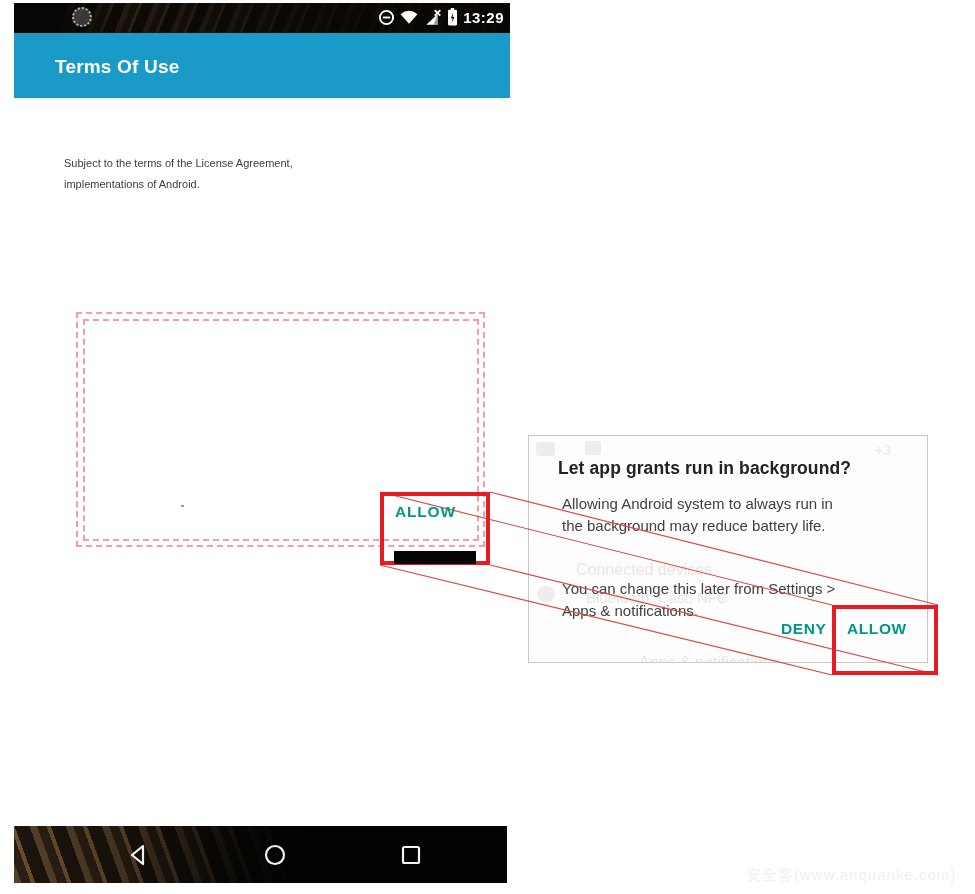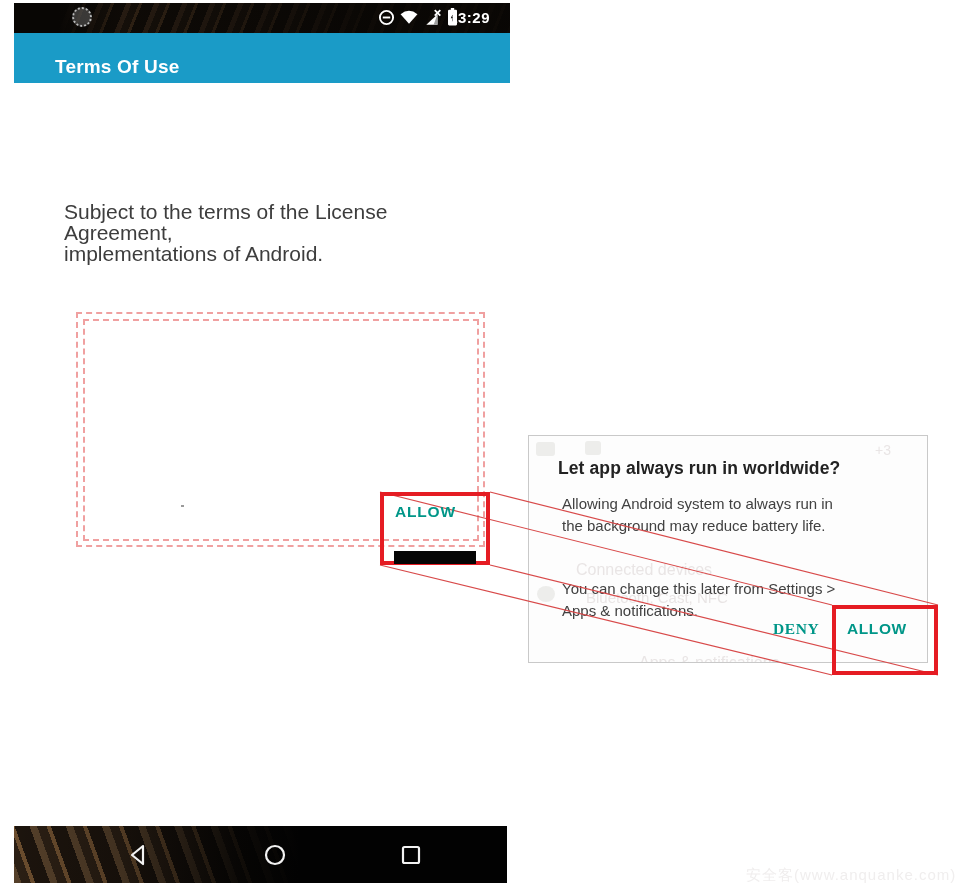--- a/index.html
+++ b/index.html
@@ -14,34 +14,34 @@
       linear-gradient(90deg, rgba(8,6,4,1) 0%, rgba(8,6,4,1) 9%, rgba(8,6,4,0.55) 22%,
         rgba(8,6,4,0.72) 46%, rgba(8,6,4,0.9) 70%, rgba(8,6,4,0.94) 100%),
       repeating-linear-gradient(112deg, #4a3422 0 5px, #241a10 5px 12px, #5b4026 12px 15px, #150f09 15px 26px);
   }
   .sb-dotcircle {
     position:absolute; left:58px; top:4px; width:20px; height:20px;
     border:2px dotted #b9b9b9; border-radius:50%;
     background:rgba(150,150,150,.35);
   }
   .sb-right { position:absolute; right:52px; top:5px; display:flex; align-items:center; gap:5px; }
-  .sb-time { color:#fff; font-size:15px; font-weight:bold; letter-spacing:0.5px; position:absolute; right:20px; top:6px; }
+  .sb-time { color:#fff; font-size:15px; font-weight:bold; letter-spacing:0.5px; position:absolute; right:6px; top:6px; }
 
   .appbar {
-    position:absolute; left:14px; top:33px; width:496px; height:50px;
+    position:absolute; left:14px; top:33px; width:496px; height:65px;
     background:#1a9bc7;
   }
   .appbar-title {
     position:absolute; left:41px; top:23px; color:#ffffff;
     font-size:19px; font-weight:bold; letter-spacing:0.2px;
   }
 
   .license {
     position:absolute; left:64px; top:153px; width:400px;
-    font-size:21px; line-height:21px; color:#3d3d3d;margin-top:48px;
+    font-size:11px; line-height:21px; color:#3d3d3d;
   }
 
   .dashed-outer {
     position:absolute; left:76px; top:312px; width:409px; height:235px;
     border:2px dashed #f0a0a0;
   }
   .dashed-inner {
     position:absolute; left:83px; top:319px; width:396px; height:222px;
     border:2px dashed #f0a0a0;
   }
@@ -75,21 +75,21 @@
   .dlg-title {
     position:absolute; left:29px; top:22px; color:#222222;
     font-size:17.5px; font-weight:bold; letter-spacing:0.1px;
   }
   .dlg-body { position:absolute; left:33px; color:#414141; font-size:15px; line-height:22px; }
   .dlg-body.p1 { top:57px; }
   .dlg-body.p2 { top:133px;margin-top:9px; }
   .dlg-btn {
     position:absolute; top:184px; color:#009688; font-size:15.5px; font-weight:bold; letter-spacing:0.6px;
   }
-  .dlg-btn.deny { left:244px;font-family:Liberation Serif, serif; }
+  .dlg-btn.deny { left:252px; }
   .dlg-btn.allow { left:318px; }
 
   .ghost { position:absolute; color:#e9e5e5; }
   .ghost-icon { position:absolute; background:#ededeb; border-radius:3px; }
 
   .redbox-right {
     position:absolute; left:832px; top:605px; width:106px; height:70px;
     border:4px solid #e51c23; z-index:45;
   }
 
@@ -145,21 +145,21 @@
   <div class="dialog">
 
     <div class="ghost-icon" style="left:7px; top:6px; width:19px; height:14px;"></div>
     <div class="ghost-icon" style="left:56px; top:5px; width:16px; height:14px;"></div>
     <div class="ghost" style="left:346px; top:6px; font-size:14px;">+3</div>
     <div class="ghost-icon" style="left:8px; top:150px; width:18px; height:16px; border-radius:50%;"></div>
     <div class="ghost" style="left:47px; top:125px; font-size:16px;">Connected devices</div>
     <div class="ghost" style="left:57px; top:153px; font-size:15px;">Bluetooth, Cast, NFC</div>
     <div class="ghost" style="left:110px; top:218px; font-size:16px;">Apps &amp; notifications</div>
 
-    <div class="dlg-title">Let app always run in worldwide?</div>
+    <div class="dlg-title">Let app grants run in background?</div>
     <div class="dlg-body p1">
       <div>Allowing Android system to always run in</div>
       <div>the background may reduce battery life.</div>
     </div>
     <div class="dlg-body p2">
       <div>You can change this later from Settings &gt;</div>
       <div>Apps &amp; notifications.</div>
     </div>
     <div class="dlg-btn deny">DENY</div>
     <div class="dlg-btn allow">ALLOW</div>

